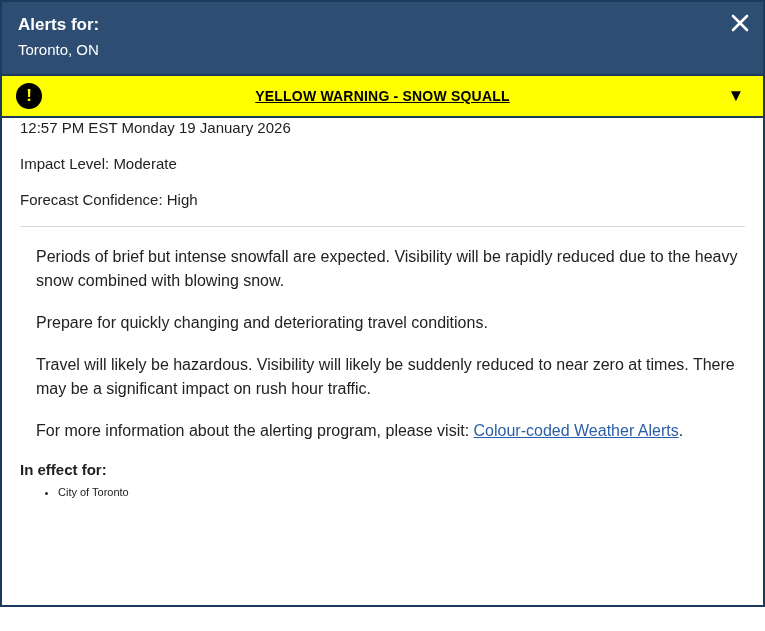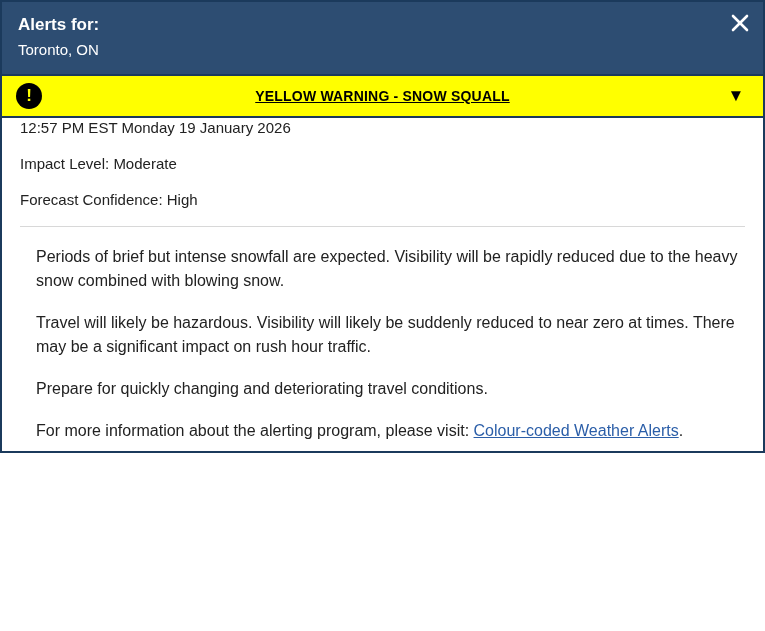--- a/index.html
+++ b/index.html
@@ -11,21 +11,21 @@
     height: 631px;
     background: #ffffff;
     font-family: "Liberation Sans", sans-serif;
     font-size: 15px;
     color: #222222;
     overflow: hidden;
   }
 
   .alert-window {
     width: 765px;
-    height: 453px;
+    height: 607px;
     box-sizing: border-box;
     border: 2px solid #1b3a5c;
     background: #ffffff;
     display: flex;
     flex-direction: column;
     position: relative;
   }
 
   
   .alert-header {
@@ -184,22 +184,22 @@
 
   <div class="alert-body">
 
     <p class="meta-line">12:57 PM EST Monday 19 January 2026</p>
     <p class="meta-line">Impact Level: Moderate</p>
     <p class="meta-line">Forecast Confidence: High</p>
 
     <hr class="divider">
 
     <p class="para">Periods of brief but intense snowfall are expected. Visibility will be rapidly reduced due to the heavy snow combined with blowing snow.</p>
+    <p class="para">Prepare for quickly changing and deteriorating travel conditions.</p>
     <p class="para">Travel will likely be hazardous. Visibility will likely be suddenly reduced to near zero at times. There may be a significant impact on rush hour traffic.</p>
-    <p class="para">Prepare for quickly changing and deteriorating travel conditions.</p>
 
 
     <p class="para"><span>For more information about the alerting program, please visit: </span><a class="link" href="#">Colour-coded Weather Alerts</a><span>.</span></p>
 
     <p class="in-effect-heading">In effect for:</p>
     <ul class="region-list">
       <li>City of Toronto</li>
     </ul>
 
   </div>

